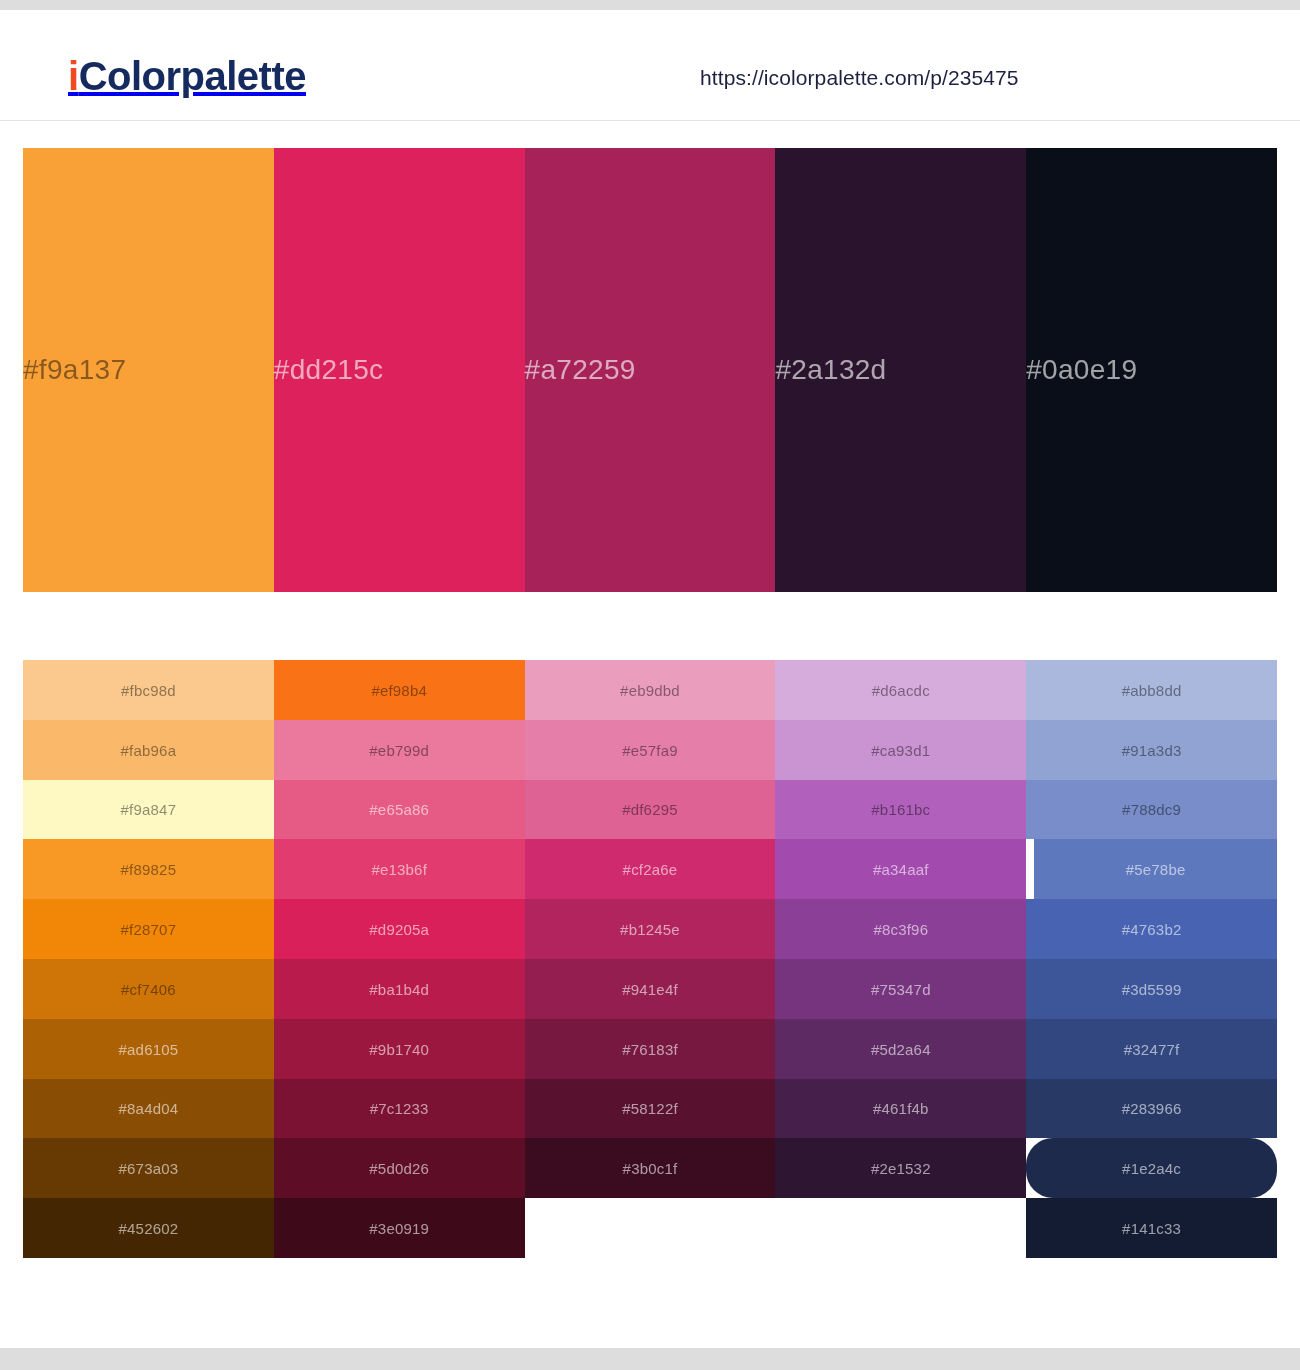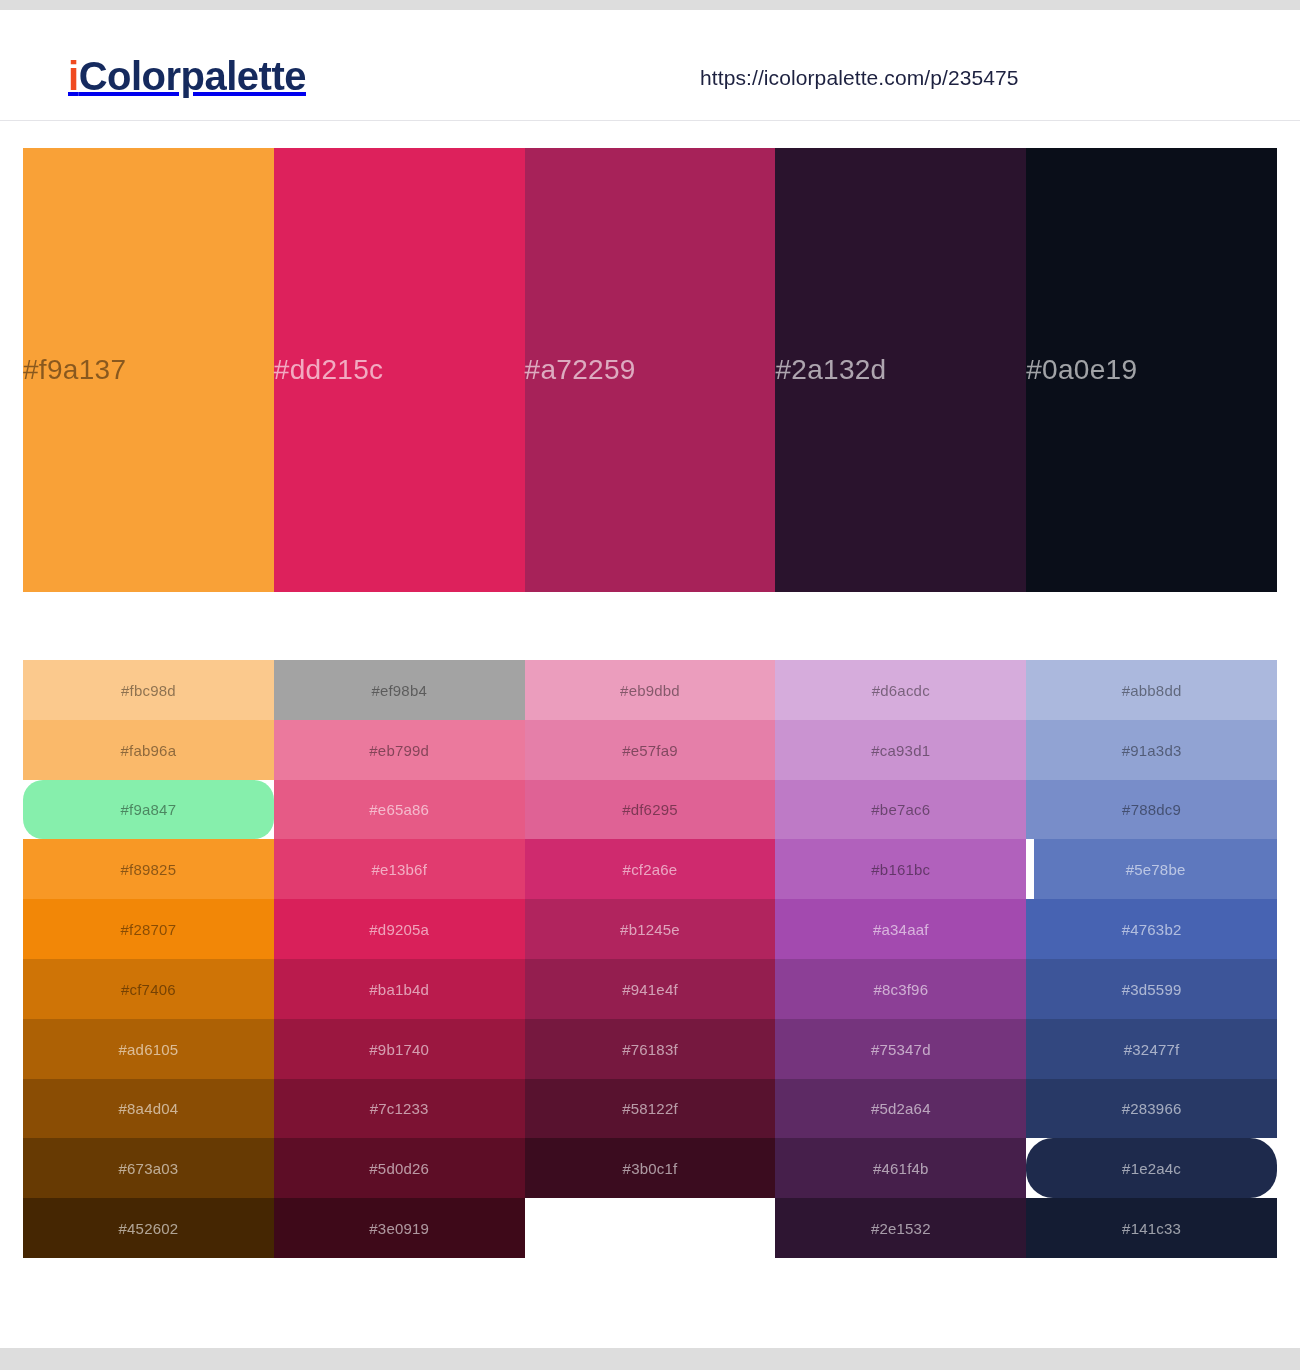--- a/index.html
+++ b/index.html
@@ -152,21 +152,21 @@
   </section>
 
 <section class="shades-grid" id="shades-grid">
     <div class="shade-col">
       <div class="shade-cell on-light" style="background: rgb(251, 201, 141);">
         <span class="hexlabel">#fbc98d</span>
       </div>
       <div class="shade-cell on-light" style="background: rgb(250, 185, 106);">
         <span class="hexlabel">#fab96a</span>
       </div>
-      <div class="shade-cell on-light" style="background: #86efac; border-radius: 20px;">
+      <div class="shade-cell on-light" style="background: #fef9c3;">
         <span class="hexlabel">#f9a847</span>
       </div>
       <div class="shade-cell on-light" style="background: rgb(248, 152, 37);">
         <span class="hexlabel">#f89825</span>
       </div>
       <div class="shade-cell on-light" style="background: rgb(242, 135, 7);">
         <span class="hexlabel">#f28707</span>
       </div>
       <div class="shade-cell on-light" style="background: rgb(207, 116, 6);">
         <span class="hexlabel">#cf7406</span>
@@ -178,21 +178,21 @@
         <span class="hexlabel">#8a4d04</span>
       </div>
       <div class="shade-cell on-dark" style="background: rgb(103, 58, 3);">
         <span class="hexlabel">#673a03</span>
       </div>
       <div class="shade-cell on-dark" style="background: rgb(69, 38, 2);">
         <span class="hexlabel">#452602</span>
       </div>
     </div>
     <div class="shade-col">
-      <div class="shade-cell on-light" style="background: #a3a3a3;">
+      <div class="shade-cell on-light" style="background: #f97316;">
         <span class="hexlabel">#ef98b4</span>
       </div>
       <div class="shade-cell on-light" style="background: rgb(235, 121, 157);">
         <span class="hexlabel">#eb799d</span>
       </div>
       <div class="shade-cell on-dark" style="background: rgb(230, 90, 134);">
         <span class="hexlabel">#e65a86</span>
       </div>
       <div class="shade-cell on-dark" style="background: rgb(225, 59, 111);">
         <span class="hexlabel">#e13b6f</span>
@@ -245,23 +245,20 @@
         <span class="hexlabel">#3b0c1f</span>
       </div>
     </div>
     <div class="shade-col">
       <div class="shade-cell on-light" style="background: rgb(214, 172, 220);">
         <span class="hexlabel">#d6acdc</span>
       </div>
       <div class="shade-cell on-light" style="background: rgb(202, 147, 209);">
         <span class="hexlabel">#ca93d1</span>
       </div>
-      <div class="shade-cell on-light" style="background: rgb(190, 122, 198);">
-        <span class="hexlabel">#be7ac6</span>
-      </div>
       <div class="shade-cell on-light" style="background: rgb(177, 97, 188);">
         <span class="hexlabel">#b161bc</span>
       </div>
       <div class="shade-cell on-dark" style="background: rgb(163, 74, 175);">
         <span class="hexlabel">#a34aaf</span>
       </div>
       <div class="shade-cell on-dark" style="background: rgb(140, 63, 150);">
         <span class="hexlabel">#8c3f96</span>
       </div>
       <div class="shade-cell on-dark" style="background: rgb(117, 52, 125);">

